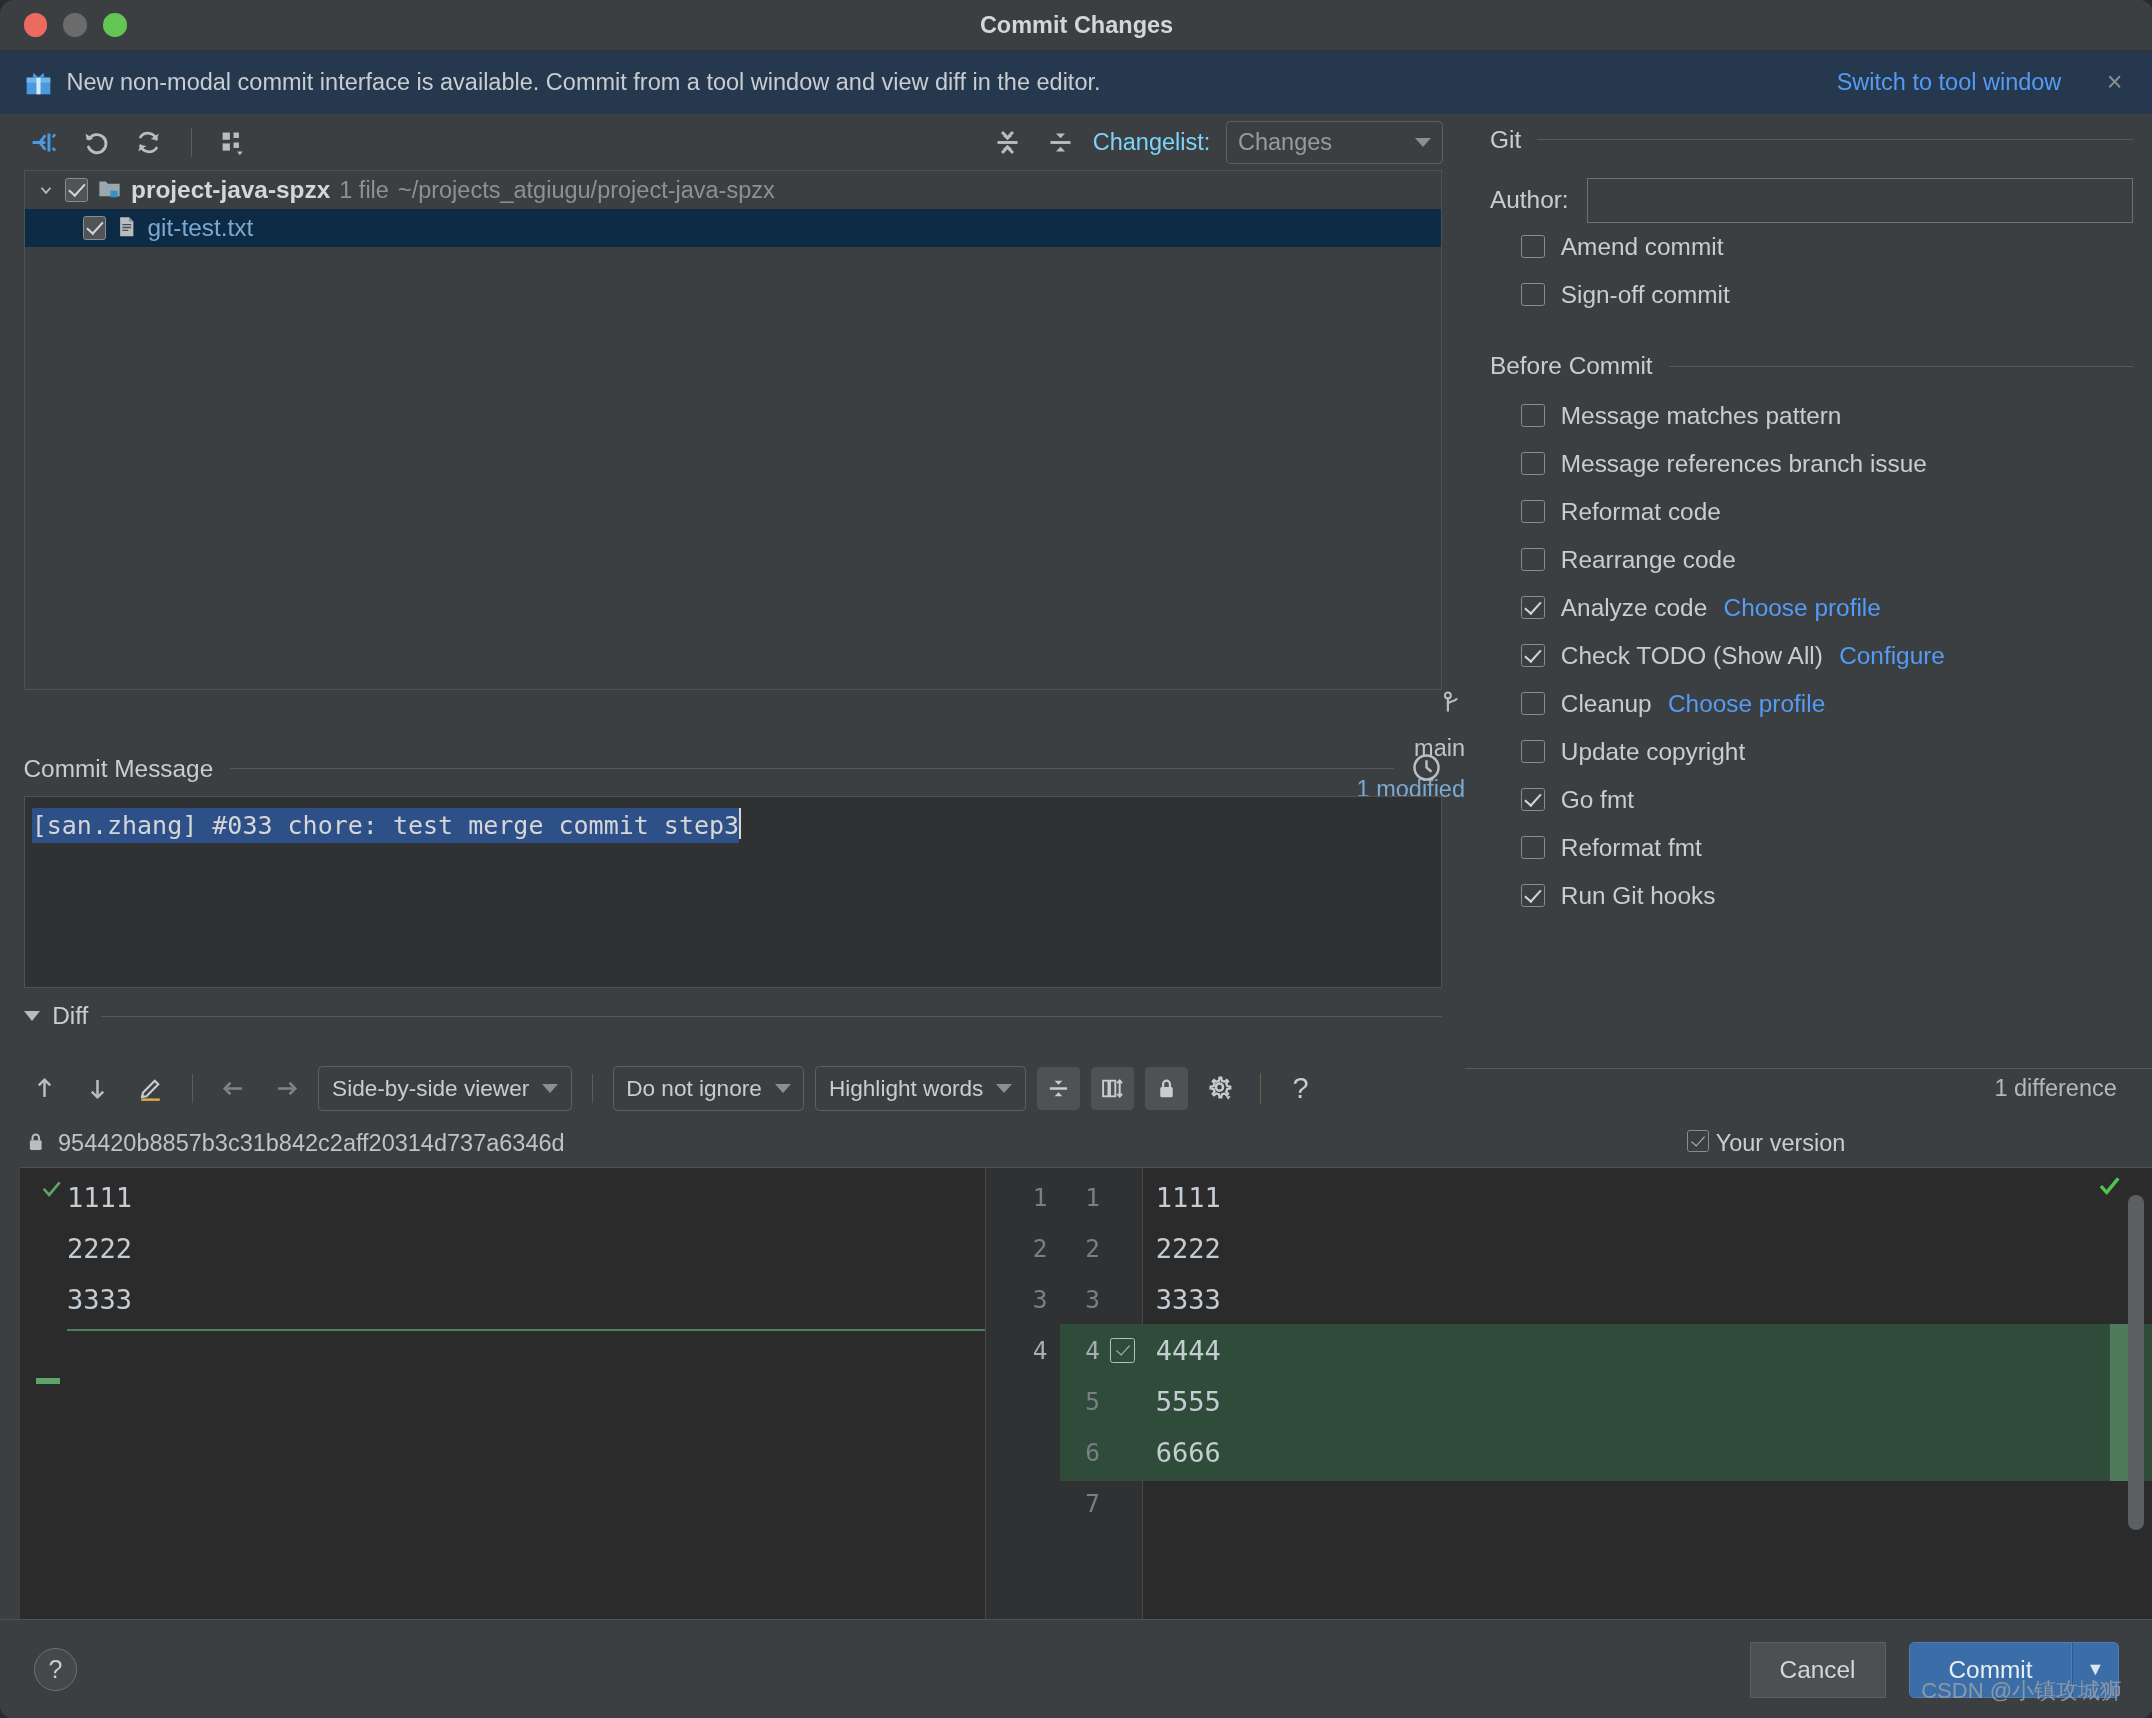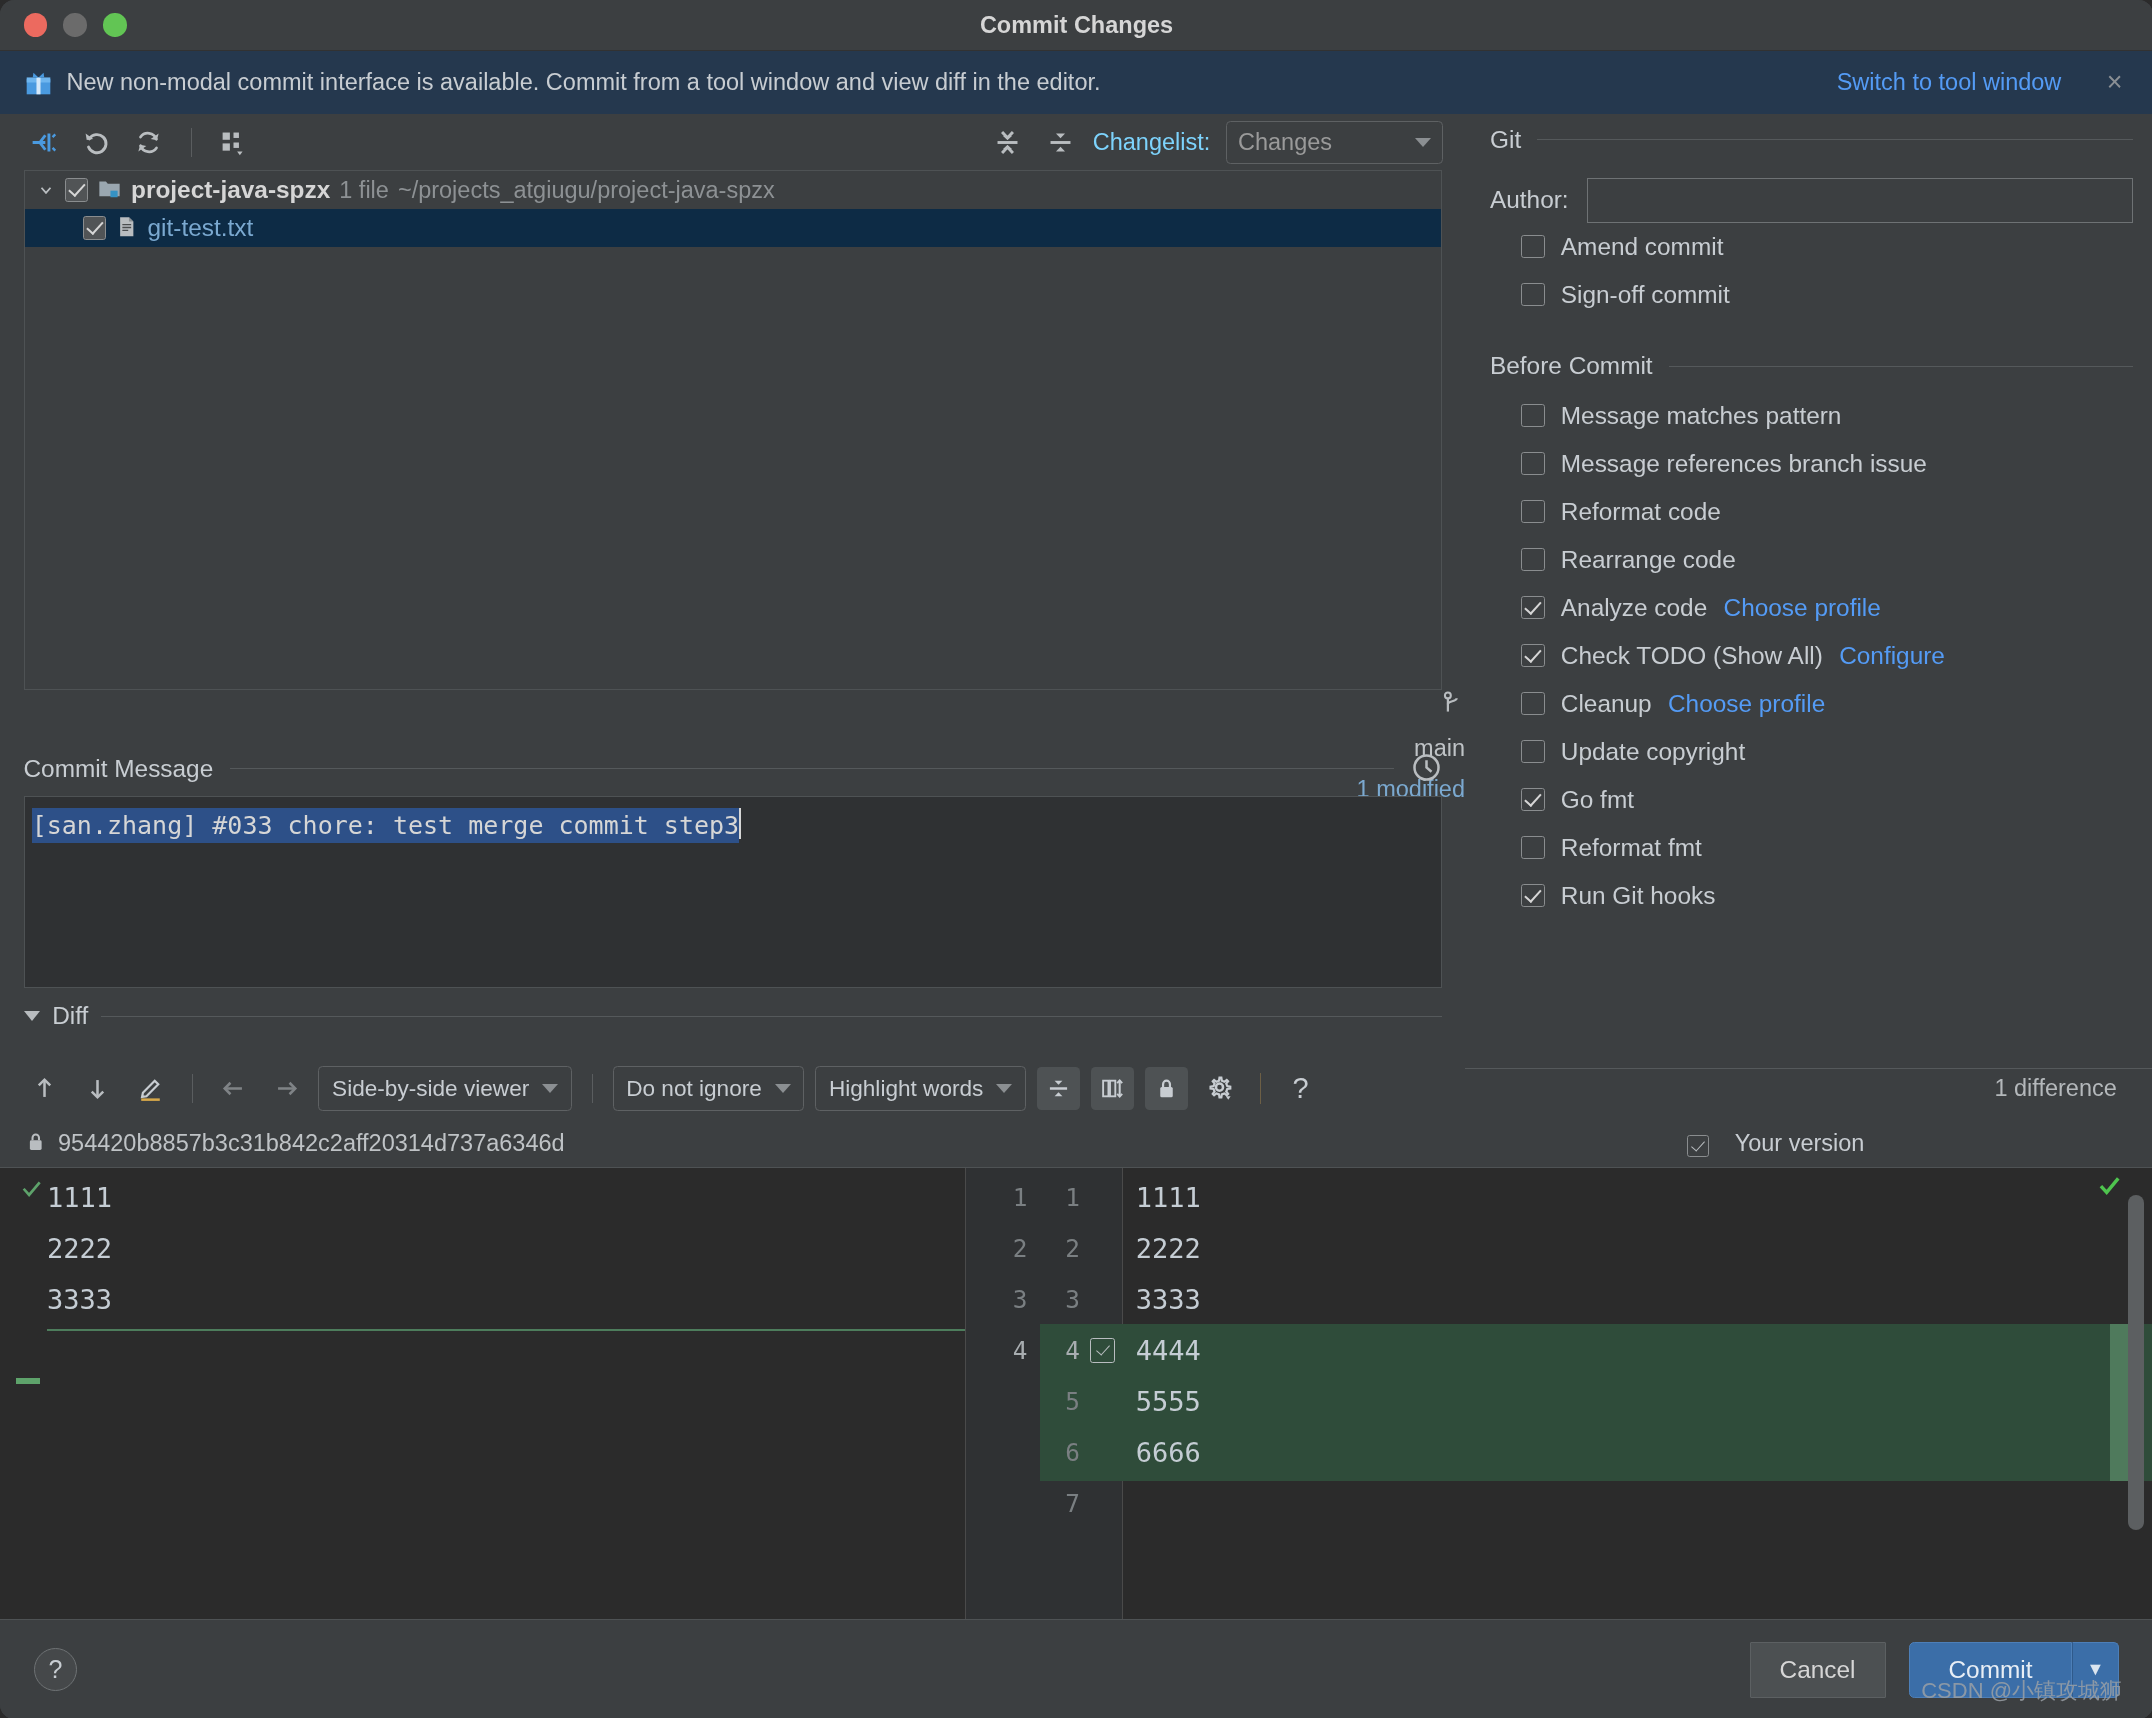--- a/index.html
+++ b/index.html
@@ -226,21 +226,21 @@
   .dt-vsep { width: 0.9px; height: 31px; background: #6d5f45; margin: 0 7.2px; }
   .diff-count { font-size: 23.5px; color: #b4b8bb; margin-left: auto; padding-right: 12.7px; }
 
   .diff-titlebar {
     display: flex; align-items: center;
     height: 47px;
     padding-left: 23.5px;
     gap: 11px;
   }
   .diff-hash { font-size: 23.5px; color: #bfc3c6; font-family: "Liberation Sans", sans-serif; }
-  .diff-right-title { display: flex; align-items: flex-end; gap: 26px; margin-left: 1111px; }
+  .diff-right-title { display: flex; align-items: flex-start; gap: 7px; margin-left: 1111px; }
   .cbx-sm {
     width: 22px; height: 22px;
     border: 0.9px solid #8a8d8f; border-radius: 2.7px;
     background: #3c3f41;
     display: flex; align-items: center; justify-content: center;
     flex: 0 0 auto;
   }
   .cbx-sm.checked::after {
     content: ""; display: block;
     width: 6.3px; height: 11.8px;
@@ -720,21 +720,21 @@
           <path d="M5.8 7 V5.2 A2.2 2.2 0 0 1 10.2 5.2 V7" stroke="#b9bdc0" stroke-width="1.4" fill="none"></path>
         </svg>
       </span>
       <span class="diff-hash">954420b8857b3c31b842c2aff20314d737a6346d</span>
       <span class="diff-right-title">
         <span class="cbx-sm checked"></span>
         <span class="diff-ver-label">Your version</span>
       </span>
     </div>
 
-    <div class="diff-area" style="height:470px;">
+    <div class="diff-area" style="height:470px;margin-left:20px;">
 
       <div class="diff-left">
 
         <span style="position:absolute;left:20px;top:9px;">
           <svg width="23.5" height="23.5" viewBox="0 0 16 16">
             <path d="M2.5 8 L6.2 12.2 L13.4 3.6" stroke="#5ea36b" stroke-width="1.8" fill="none"></path>
           </svg>
         </span>
         <div style="padding-left:47px;padding-top:3.6px;">
           <div class="codeline">1111</div>

